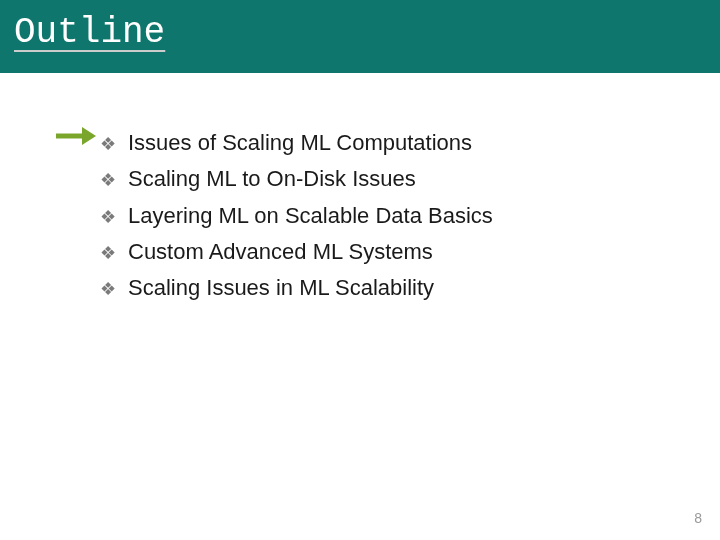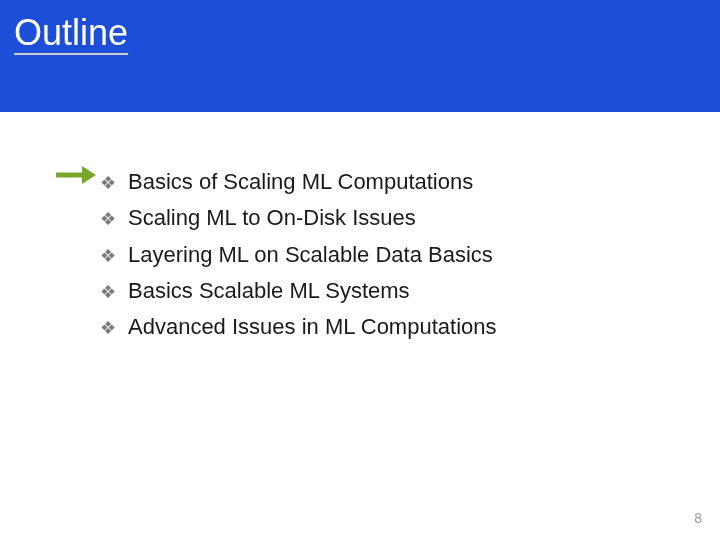--- a/index.html
+++ b/index.html
@@ -3,24 +3,25 @@
 <meta charset="utf-8">
 <style>
   * { margin: 0; padding: 0; box-sizing: border-box; }
   html, body { width: 720px; height: 540px; overflow: hidden; }
   body {
     font-family: Arial, Helvetica, sans-serif;
     background: #ffffff;
     position: relative;
   }
   .header {
-    background: #1d4ed8;
-    height: 112px;
+    background: #0f766e;
+    height: 73px;
     width: 100%;
     padding: 12px 0 0 14px;
+    font-family: Liberation Mono, monospace;
   }
   .title {
     color: #ffffff;
     font-size: 36px;
     font-weight: 400;
     text-decoration: underline;
     text-decoration-color: #cccccc;
     text-underline-offset: 8px;
     text-decoration-thickness: 2px;
   }
@@ -66,34 +67,34 @@
 </div>
 
 <div class="content">
   <svg class="arrow" width="42" height="22">
     <line x1="2" y1="11" x2="32" y2="11" stroke-width="5" stroke="#7aa62b"></line>
     <polygon points="28,2 42,11 28,20" fill="#7aa62b"></polygon>
   </svg>
   <ul class="list">
     <li>
       <span class="bullet">❖</span>
-      <span>Basics of Scaling ML Computations</span>
+      <span>Issues of Scaling ML Computations</span>
     </li>
     <li>
       <span class="bullet">❖</span>
       <span>Scaling ML to On-Disk Issues</span>
     </li>
     <li>
       <span class="bullet">❖</span>
       <span>Layering ML on Scalable Data Basics</span>
     </li>
     <li>
       <span class="bullet">❖</span>
-      <span>Basics Scalable ML Systems</span>
+      <span>Custom Advanced ML Systems</span>
     </li>
     <li>
       <span class="bullet">❖</span>
-      <span>Advanced Issues in ML Computations</span>
+      <span>Scaling Issues in ML Scalability</span>
     </li>
   </ul>
 </div>
 
 <div class="pagenum">8</div>
 
 </body></html>

